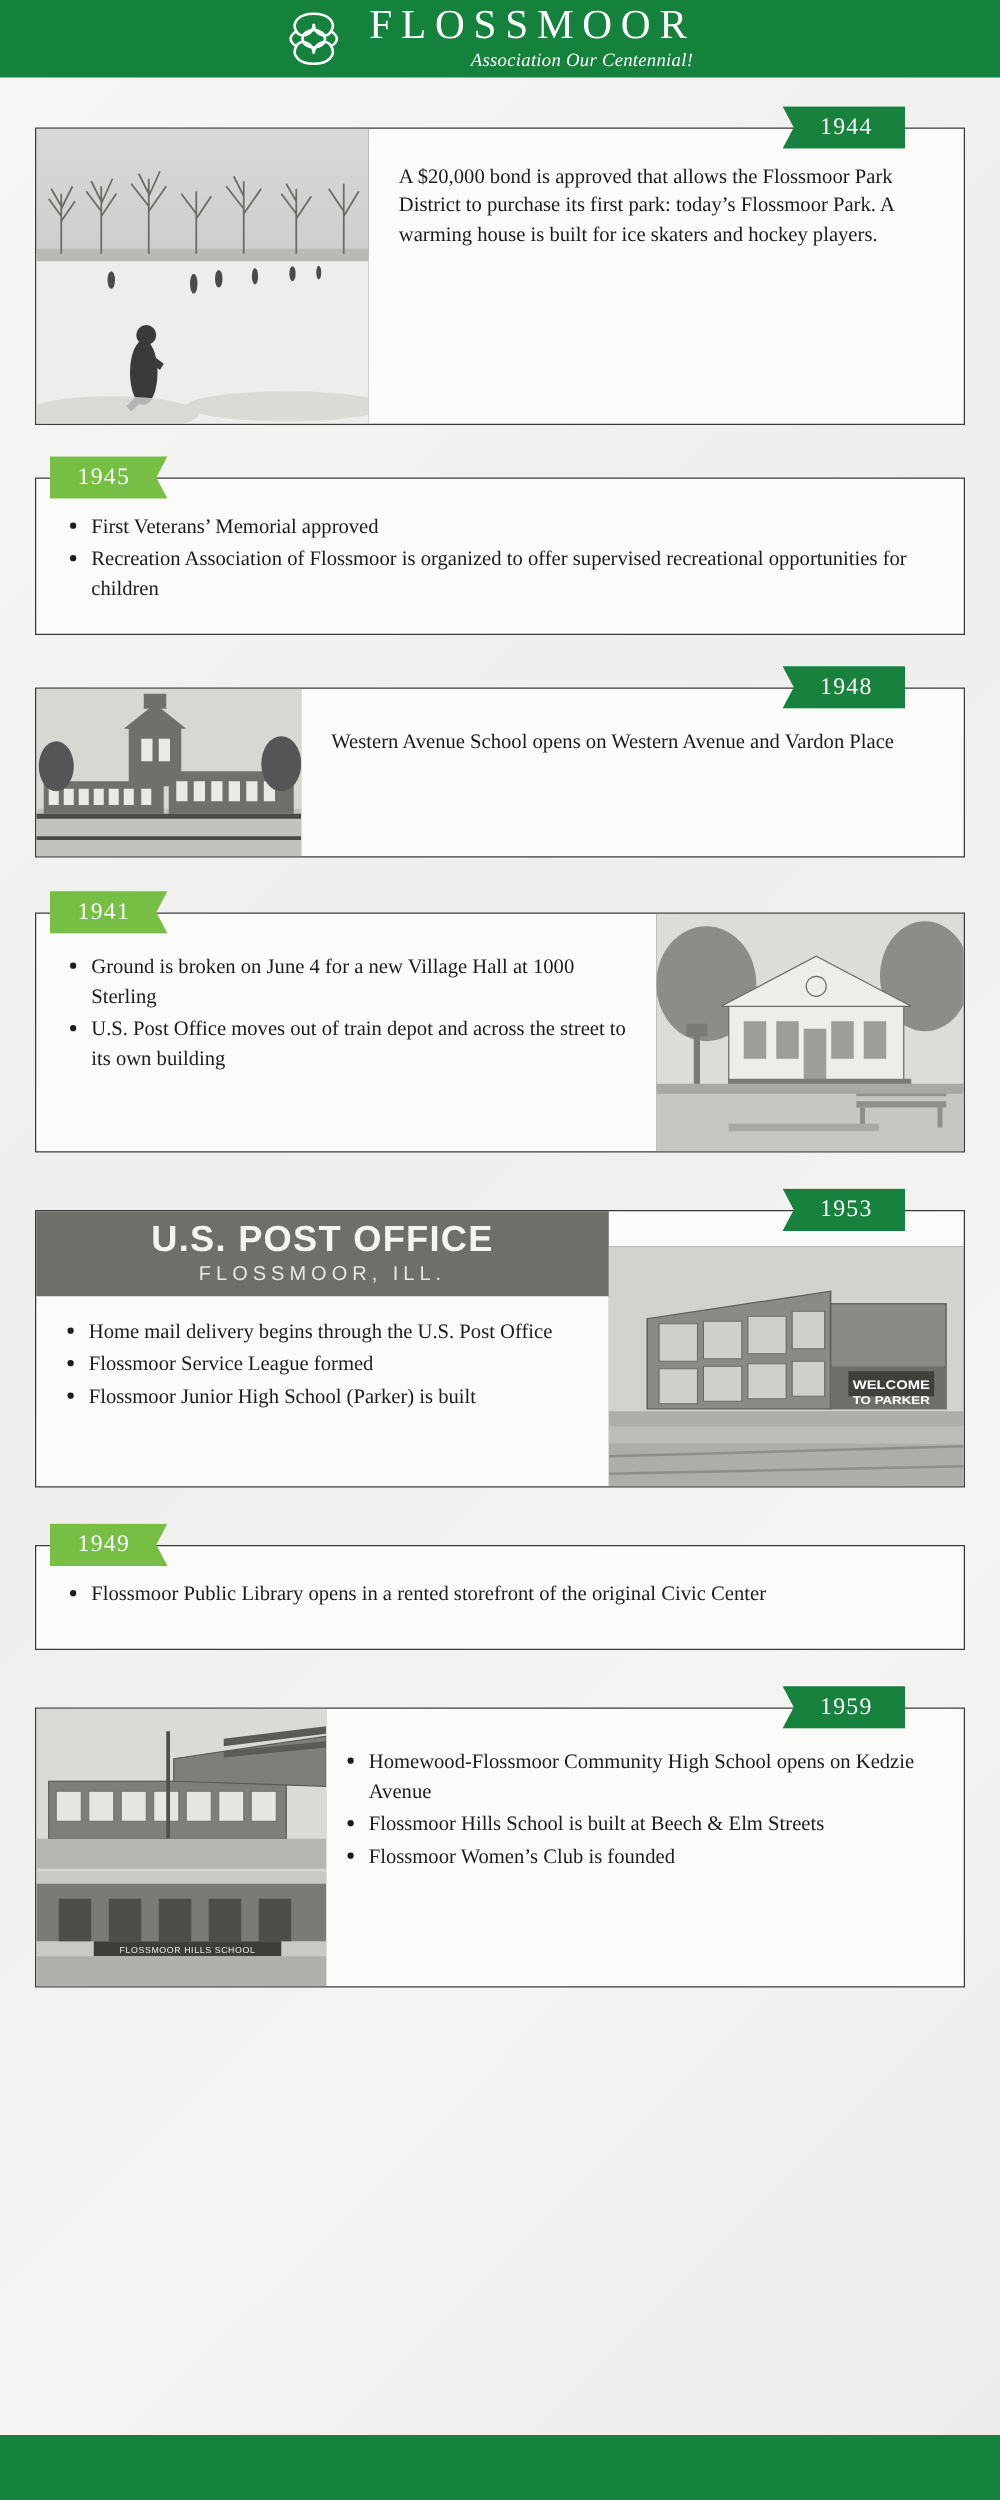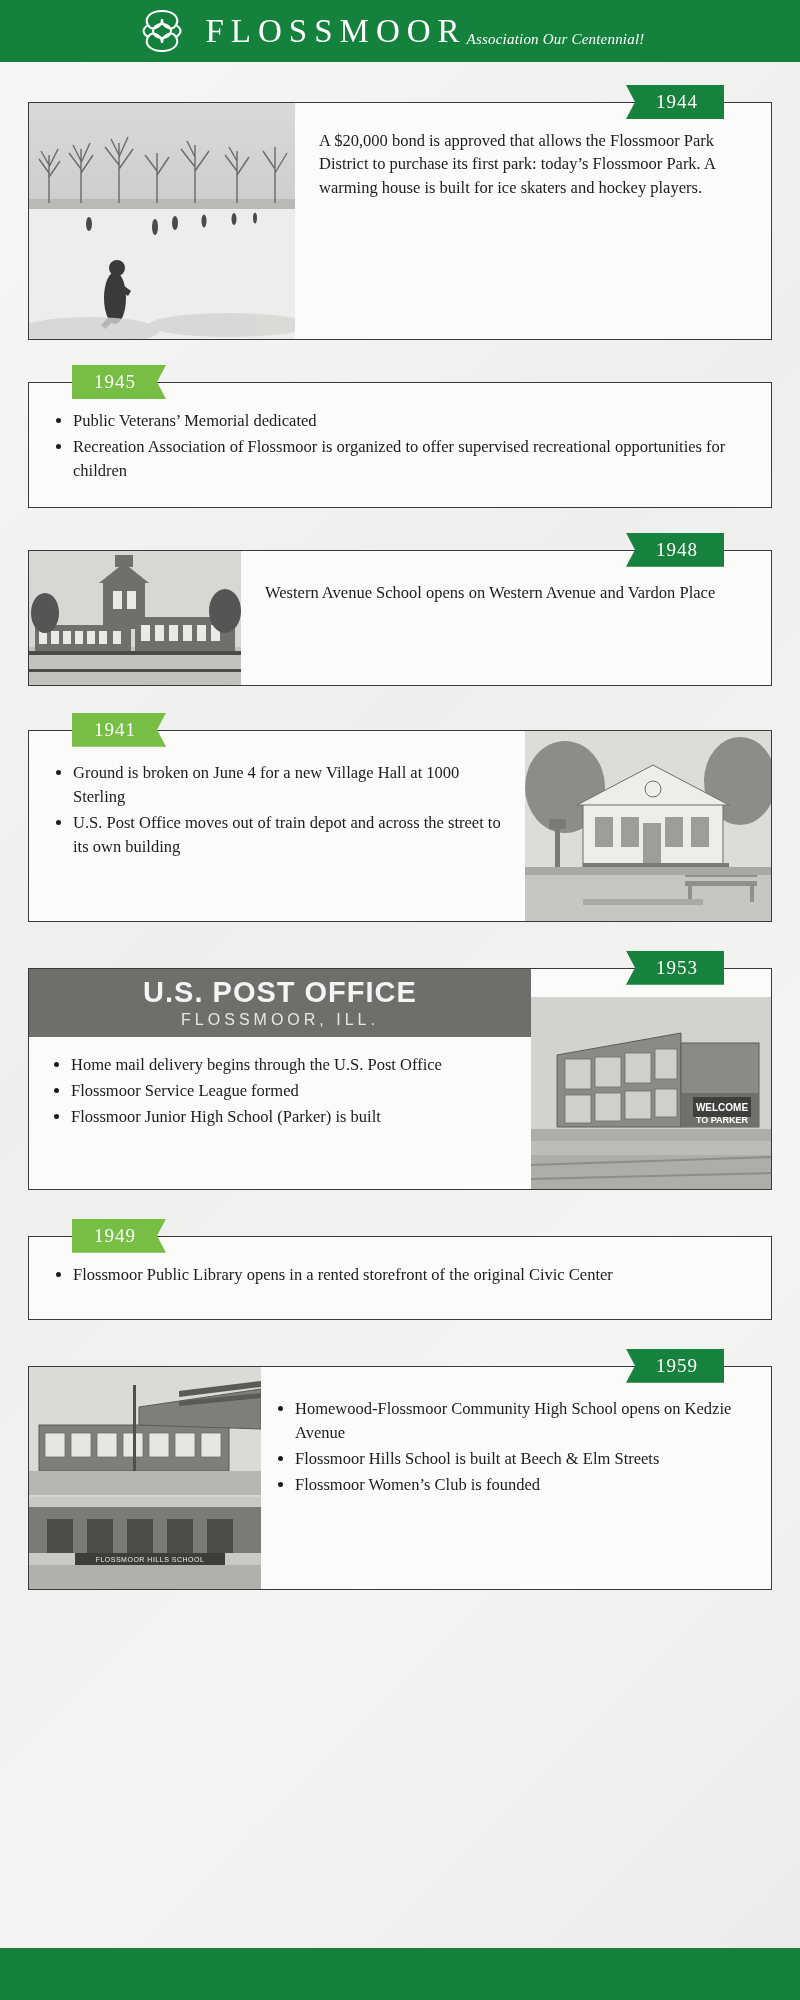--- a/index.html
+++ b/index.html
@@ -33,21 +33,21 @@
     display: flex;
     align-items: center;
     gap: 16px;
     transform: translateX(-10px);
   }
   .logo-knot {
     width: 56px;
     height: 52px;
     flex: 0 0 auto;
   }
-  .brand-block { display: flex; flex-direction: row; align-items: flex-start; }
+  .brand-block { display: flex; flex-direction: column; align-items: flex-start; }
   .brand-title {
     color: #ffffff;
     font-size: 33px;
     letter-spacing: 7px;
     font-family: "Liberation Serif", serif;
     line-height: 1;
     font-weight: 400;
   }
   .brand-sub {
     color: #ffffff;
@@ -98,21 +98,21 @@
     background: #16823d;
     clip-path: polygon(0 0, 100% 0, 100% 100%, 0 100%, 9px 50%);
     padding-left: 30px;
   }
   .ribbon.light {
     background: #76bf44;
     clip-path: polygon(0 0, 100% 0, calc(100% - 9px) 50%, 100% 100%, 0 100%);
     padding-right: 30px;
   }
   .ribbon.right { right: 48px; }
-  .ribbon.left { left: 44px; }
+  .ribbon.left { left: 12px; }
 
   .card {
     border: 1px solid #3a3a3a;
     background: #fbfbfa;
     position: relative;
     display: flex;
     align-items: stretch;
     min-height: 60px;
   }
   .card.text-only { padding: 26px 22px 22px 22px; display: block; }
@@ -217,21 +217,21 @@
         <div class="card-text">
           <p>A $20,000 bond is approved that allows the Flossmoor Park District to purchase its first park: today’s Flossmoor Park. A warming house is built for ice skaters and hockey players.</p>
         </div>
       </div>
     </div>
 
     <div class="entry" style="margin-top:42px;">
       <div class="ribbon light left">1945</div>
       <div class="card text-only" style="min-height:110px;">
         <ul class="bullets">
-          <li>Public Veterans’ Memorial dedicated</li>
+          <li>First Veterans’ Memorial approved</li>
           <li>Recreation Association of Flossmoor is organized to offer supervised recreational opportunities for children</li>
         </ul>
       </div>
     </div>
 
     <div class="entry" style="margin-top:42px;">
       <div class="ribbon dark right">1948</div>
       <div class="card">
         <div class="card-photo" style="width:212px; height:134px;">
           <svg class="photo-svg" viewBox="0 0 212 134" preserveAspectRatio="none">
@@ -335,21 +335,21 @@
             <span style="color:#e6e6e3; font-family:'Liberation Sans',sans-serif; font-size:16px; letter-spacing:4px; margin-top:5px; line-height:1;">FLOSSMOOR, ILL.</span>
           </div>
           <div class="card-text" style="padding:16px 12px 16px 20px;">
             <ul class="bullets">
               <li>Home mail delivery begins through the U.S. Post Office</li>
               <li>Flossmoor Service League formed</li>
               <li>Flossmoor Junior High School (Parker) is built</li>
             </ul>
           </div>
         </div>
-        <div class="card-photo" style="width:240px; height:192px; align-self:flex-start; margin-top:28px;">
+        <div class="card-photo" style="width:284px; height:192px; align-self:flex-start; margin-top:28px;">
           <svg class="photo-svg" viewBox="0 0 240 192" preserveAspectRatio="none">
             <rect width="240" height="192" fill="#d2d2cf"></rect>
             <rect y="140" width="240" height="52" fill="#bcbcb9"></rect>
             <g fill="#8a8a87" stroke="#5d5d5a" stroke-width="1">
               <polygon points="26,130 26,58 150,36 150,130"></polygon>
               <rect x="150" y="46" width="78" height="84"></rect>
             </g>
             <g fill="#cfcfcc" stroke="#6b6b68" stroke-width="0.8">
               <rect x="34" y="62" width="26" height="30"></rect>
                 <rect x="64" y="60" width="26" height="30"></rect>

